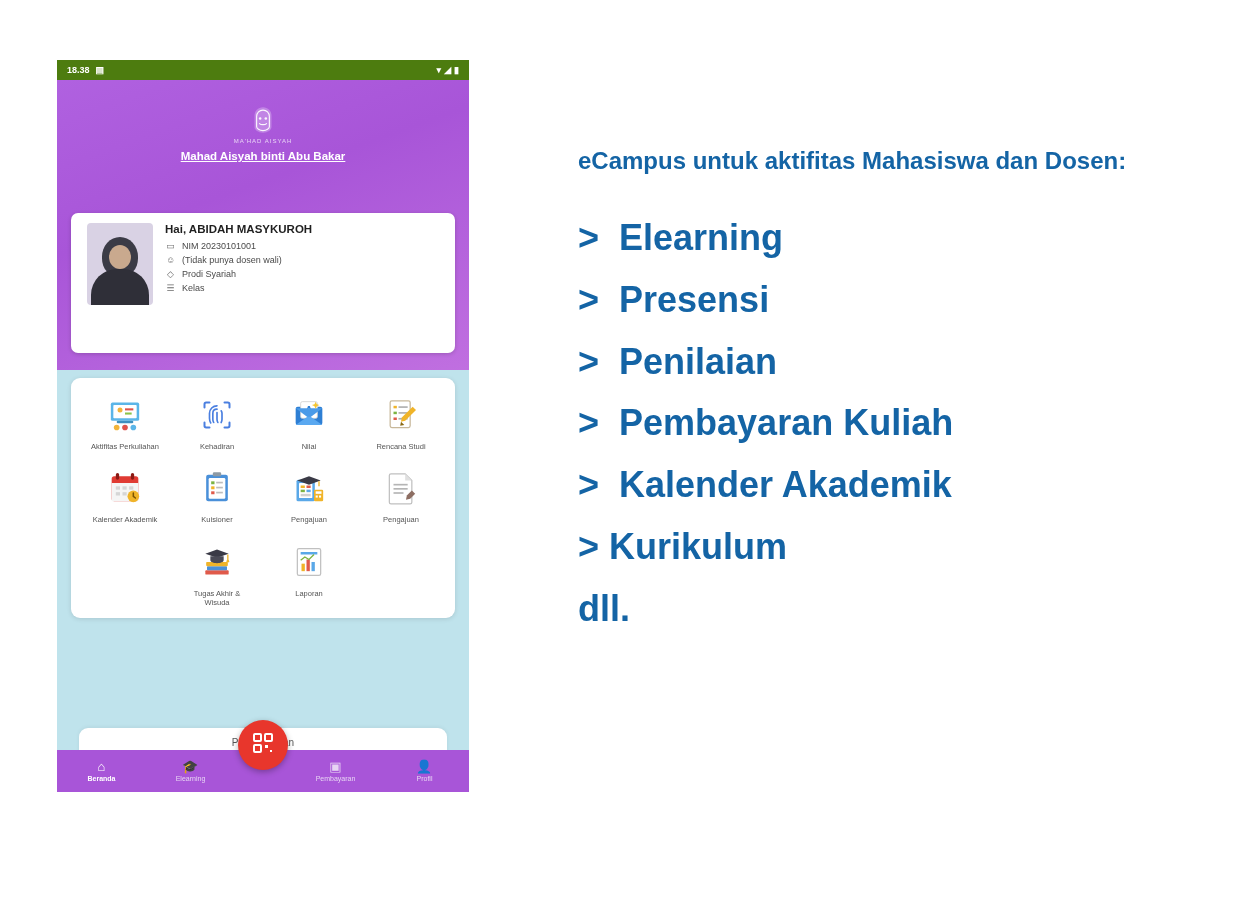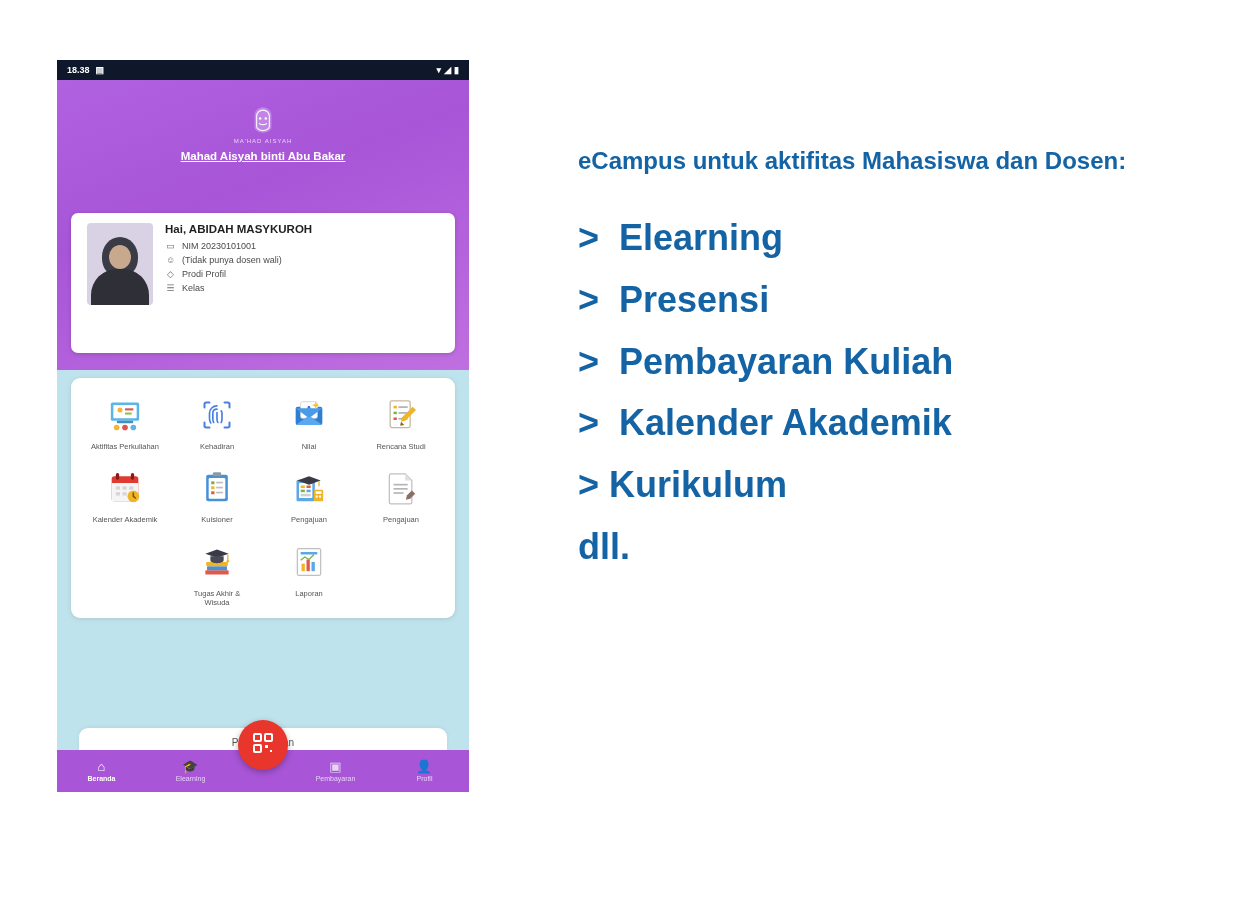--- a/index.html
+++ b/index.html
@@ -14,21 +14,21 @@
   
   .phone {
     position: absolute;
     left: 57px; top: 60px;
     width: 412px; height: 732px;
     background: #ffffff;
     overflow: hidden;
   }
   .status-bar {
     height: 20px;
-    background: #0f172a;
+    background: #4d7c0f;
     display: flex;
     align-items: center;
     padding: 0 10px;
     color: #ffffff;
     font-size: 9px;
     font-weight: bold;
   }
   .status-left { display: flex; align-items: center; gap: 6px; }
   .status-right { margin-left: auto; display: flex; align-items: center; gap: 3px; }
   .sb-ico { font-size: 9px; line-height: 1; }
@@ -260,21 +260,21 @@
           <div class="info-row">
             <span class="ic">▭</span>
             <span>NIM 20230101001</span>
           </div>
           <div class="info-row">
             <span class="ic">☺</span>
             <span>(Tidak punya dosen wali)</span>
           </div>
           <div class="info-row">
             <span class="ic">◇</span>
-            <span>Prodi Profil</span>
+            <span>Prodi Syariah</span>
           </div>
           <div class="info-row">
             <span class="ic">☰</span>
             <span>Kelas</span>
           </div>
         </div>
       </div>
     </div>
 
     <div class="body-bg">
@@ -486,20 +486,21 @@
         <span class="nv-lb">Profil</span>
       </div>
     </div>
   </div>
 
   <div class="right-col">
     <div class="headline">eCampus untuk aktifitas Mahasiswa dan Dosen:</div>
     <div class="bullets">
       <div class="bullet">&gt;  Elearning</div>
       <div class="bullet">&gt;  Presensi</div>
+      <div class="bullet">&gt;  Penilaian</div>
       <div class="bullet">&gt;  Pembayaran Kuliah</div>
       <div class="bullet">&gt;  Kalender Akademik</div>
       <div class="bullet">&gt; Kurikulum</div>
       <div class="bullet">dll.</div>
     </div>
   </div>
 
 </div>
 
 </body></html>

